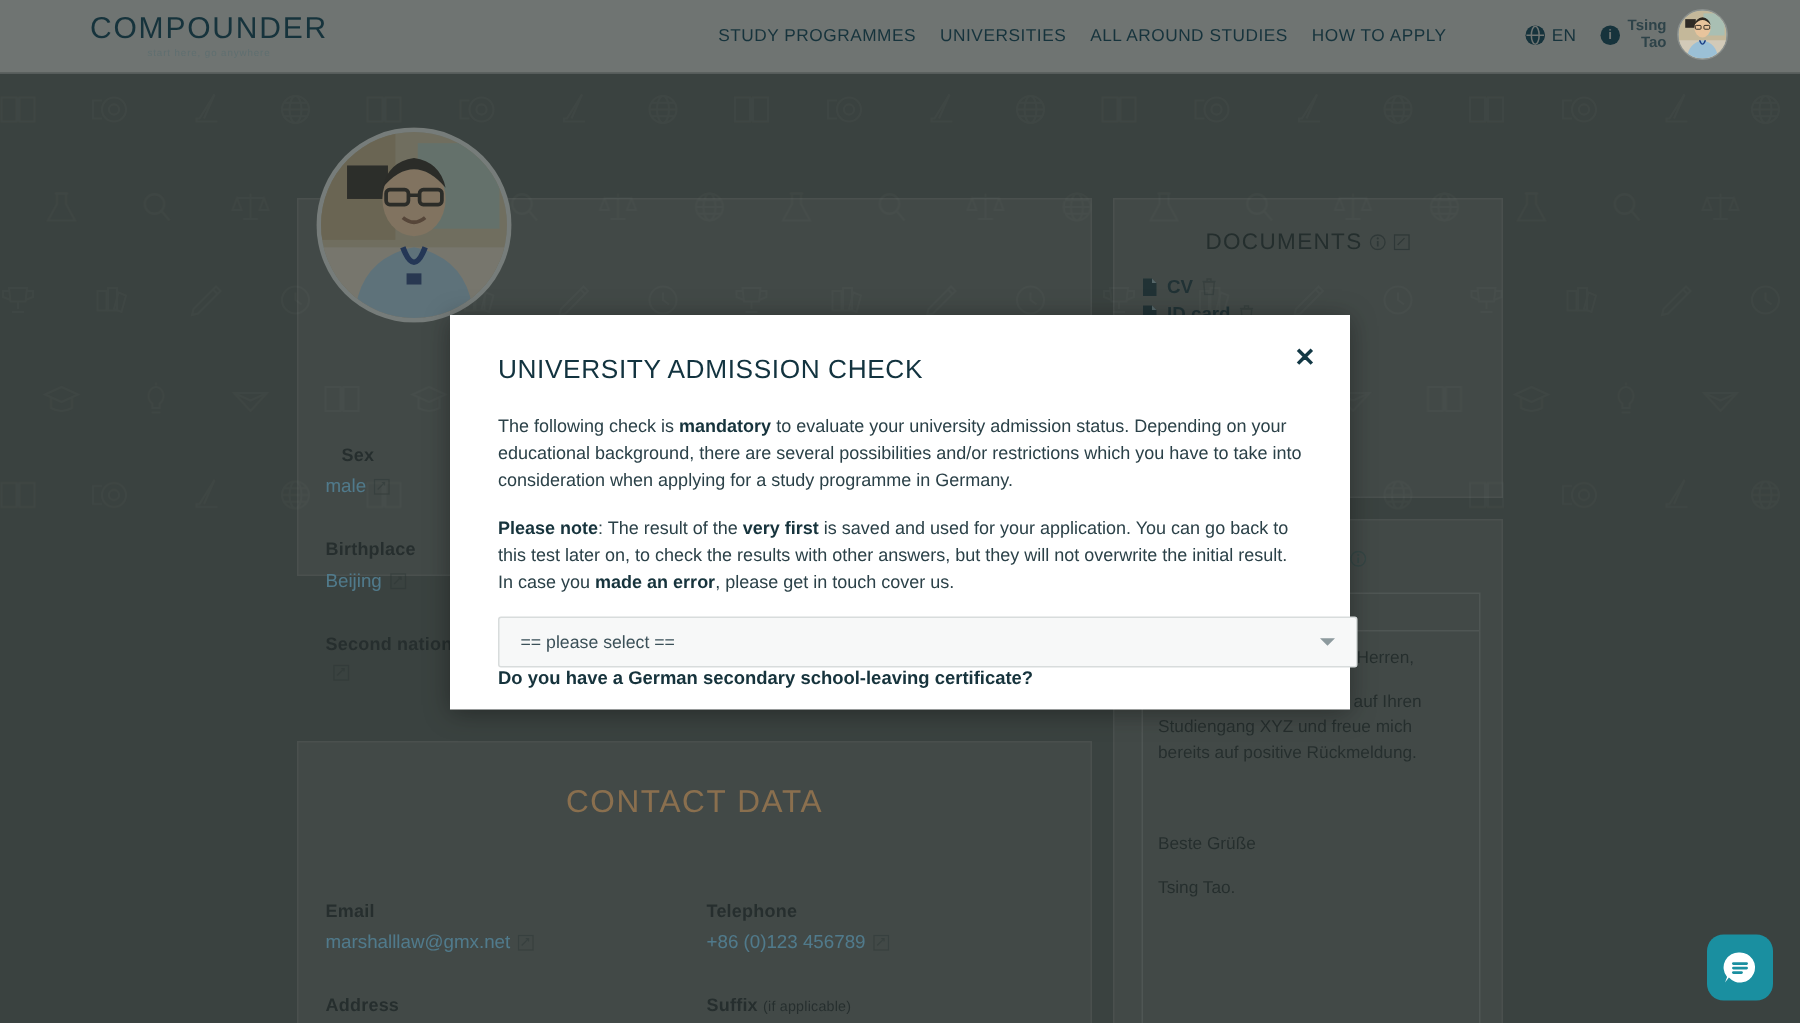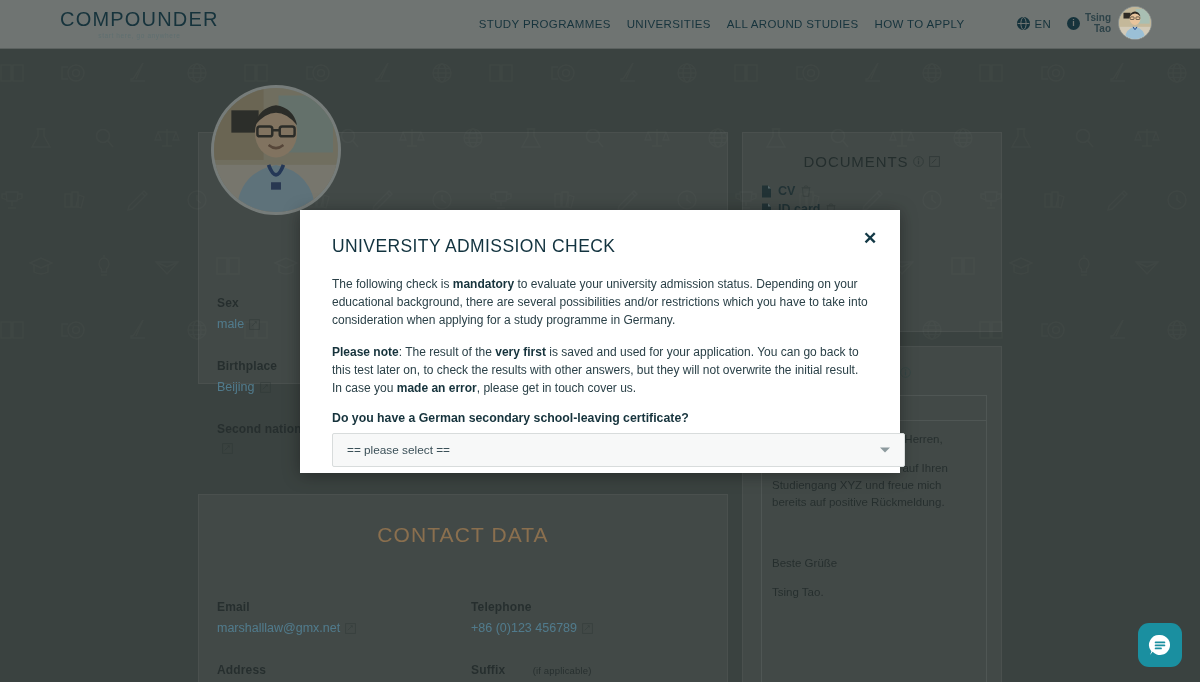--- a/index.html
+++ b/index.html
@@ -102,21 +102,21 @@
   #profile-sub {
     position: absolute; left: 158px; top: 112px;
     font-size: 12.5px; color: #4c5a5a;
   }
 
   .field { position: absolute; }
   .field-label {
     font-size: 12px; font-weight: bold; color: #1f2b2d;
     letter-spacing: .15px;
   }
-  .field-label .small-note { font-weight: normal; font-size: 9.5px; margin-left: 24px; }
+  .field-label .small-note { font-weight: normal; font-size: 9.5px; }
   .field-value {
     font-size: 12.5px; color: #7dd3fc; margin-top: 7px;
     display: flex; align-items: center; gap: 5px;
   }
   .edit-icon {
     display: inline-block; width: 11px; height: 11px;
     opacity: .45;
   }
   .edit-icon svg { display: block; width: 100%; height: 100%; }
 
@@ -434,21 +434,21 @@
           <rect x="53" y="31" width="12" height="8" rx="2" fill="none" stroke="#2b2721" stroke-width="2"></rect>
           <line x1="47" y1="34" x2="53" y2="34" stroke="#2b2721" stroke-width="2"></line>
           <path d="M44 46 Q50 51 56 46" stroke="#8a5f46" stroke-width="2" fill="none"></path>
           <path d="M44 62 Q50 78 56 62" stroke="#1b3f86" stroke-width="3" fill="none"></path>
           <rect x="46" y="76" width="8" height="6" fill="#25407a"></rect>
         </svg>
       </div>
       <div id="profile-name">TSING TAO</div>
       <div id="profile-sub">My personal applicant profile</div>
 
-      <div class="field" style="left:18px; top:163px;">
+      <div class="field" style="left:18px; top:163px;text-align:center;">
         <div class="field-label">Sex</div>
         <div class="field-value">
           <span>male</span>
           <span class="edit-icon">
             <svg viewBox="0 0 12 12">
                 <rect x="0.7" y="0.7" width="10.6" height="10.6" fill="none" stroke="#2b3a3a" stroke-width="1"></rect>
                 <path d="M3 8 L8 3" stroke="#2b3a3a" stroke-width="1"></path>
                 <path d="M6 3 L8 3 L8 5" fill="none" stroke="#2b3a3a" stroke-width="1"></path>
               </svg>
           </span>
@@ -666,26 +666,26 @@
     <div id="modal-title">UNIVERSITY ADMISSION CHECK</div>
 
     <p class="modal-p">
       <span>The following check is </span><b>mandatory</b><span> to evaluate your university admission status. Depending on your educational background, there are several possibilities and/or restrictions which you have to take into consideration when applying for a study programme in Germany.</span>
     </p>
 
     <p class="modal-p">
       <b>Please note</b><span>: The result of the </span><b>very first</b><span> is saved and used for your application. You can go back to this test later on, to check the results with other answers, but they will not overwrite the initial result. In case you </span><b>made an error</b><span>, please get in touch cover us.</span>
     </p>
 
-    <div id="modal-question">Do you have a German secondary school-leaving certificate?</div>
-
     <div id="modal-select">
       <span>== please select ==</span>
       <span id="select-chevron"></span>
     </div>
+
+    <div id="modal-question">Do you have a German secondary school-leaving certificate?</div>
   </div>
 
   <div id="header">
     <div id="logo-wrap">
       <div id="logo-main">COMPOUNDER</div>
       <div id="logo-sub">start here, go anywhere</div>
     </div>
 
     <div id="nav">
       <a class="nav-link" href="#">STUDY PROGRAMMES</a>

